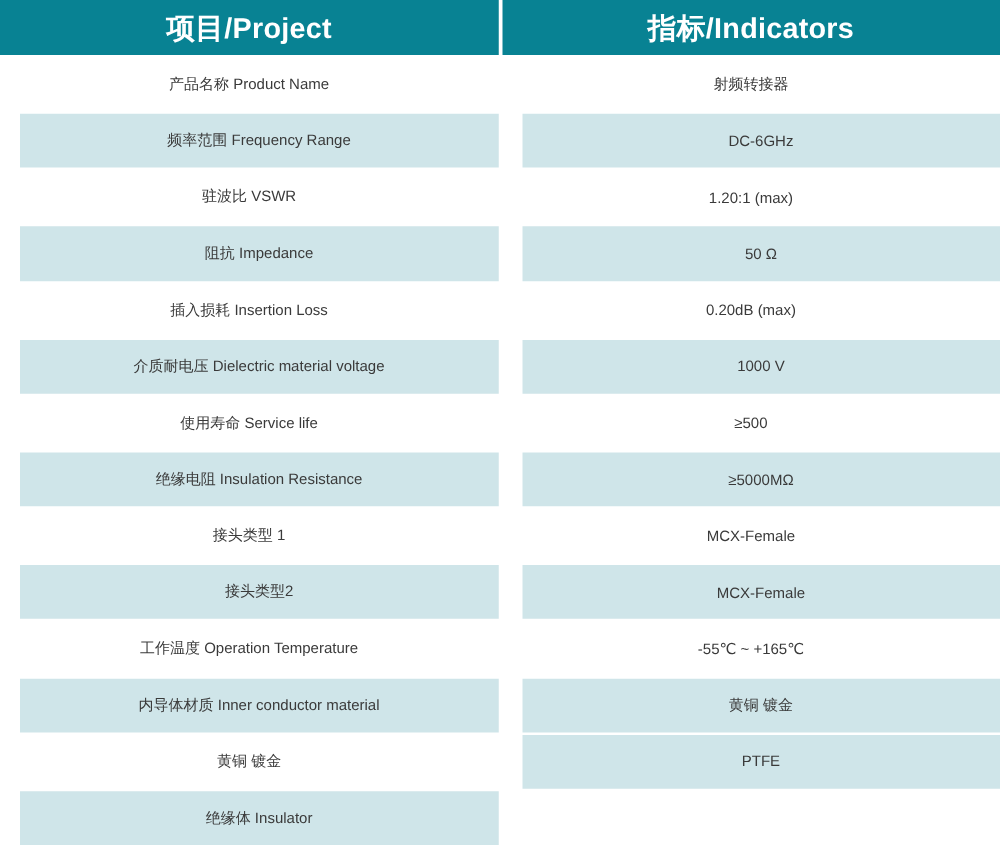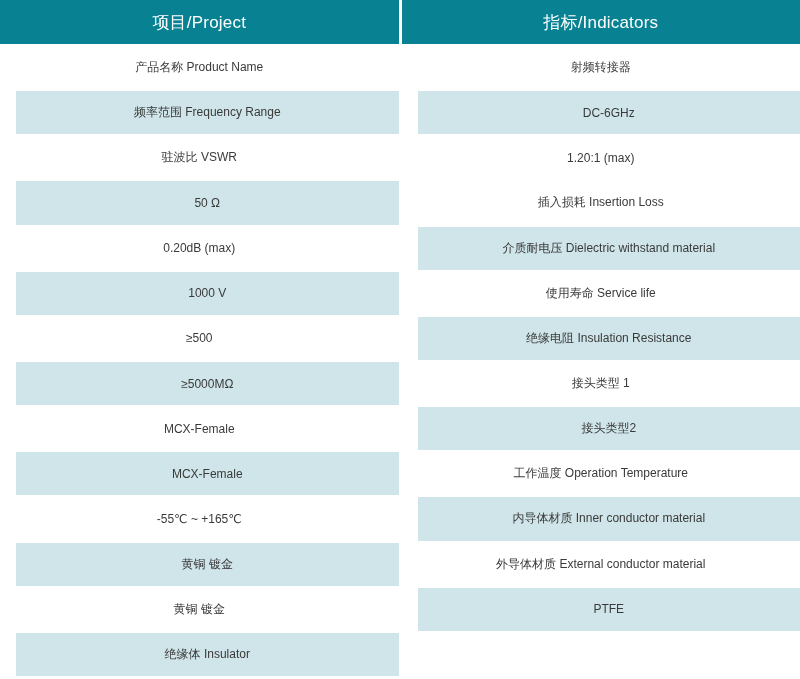--- a/index.html
+++ b/index.html
@@ -26,22 +26,22 @@
   .cell {
     display: flex;
     align-items: center;
     justify-content: center;
     text-align: center;
     white-space: nowrap;
   }
   .cell.header {
     background: var(--header-bg, #088293);
     color: var(--header-text, #ffffff);
-    font-weight: normal;
-    font-size: 17px;
+    font-weight: bold;
+    font-size: 23px;
     letter-spacing: 0.2px;
   }
   .cell.row-cell {
     background: var(--row-bg, #ffffff);
     color: var(--text-color, #3a3a3a);
     font-size: 12px;
   }
   .cell.row-cell.alt {
     background: var(--row-alt-bg, #cfe5e9);
     margin-left: 16px;
@@ -53,34 +53,34 @@
 <div class="spec-table">
   <div class="cell header">项目/Project</div>
   <div class="cell header">指标/Indicators</div>
 
 <div class="cell row-cell">产品名称 Product Name</div>
     <div class="cell row-cell">射频转接器</div>
     <div class="cell row-cell alt">频率范围 Frequency Range</div>
     <div class="cell row-cell alt">DC-6GHz</div>
     <div class="cell row-cell">驻波比 VSWR</div>
     <div class="cell row-cell">1.20:1 (max)</div>
+    <div class="cell row-cell alt">阻抗 Impedance</div>
     <div class="cell row-cell alt">50 Ω</div>
     <div class="cell row-cell">插入损耗 Insertion Loss</div>
     <div class="cell row-cell">0.20dB (max)</div>
-    <div class="cell row-cell alt">介质耐电压 Dielectric withstand material</div>
+    <div class="cell row-cell alt">介质耐电压 Dielectric material voltage</div>
     <div class="cell row-cell alt">1000 V</div>
     <div class="cell row-cell">使用寿命 Service life</div>
     <div class="cell row-cell">≥500</div>
     <div class="cell row-cell alt">绝缘电阻 Insulation Resistance</div>
     <div class="cell row-cell alt">≥5000MΩ</div>
     <div class="cell row-cell">接头类型 1</div>
     <div class="cell row-cell">MCX-Female</div>
     <div class="cell row-cell alt">接头类型2</div>
     <div class="cell row-cell alt">MCX-Female</div>
     <div class="cell row-cell">工作温度 Operation Temperature</div>
     <div class="cell row-cell">-55℃ ~ +165℃</div>
     <div class="cell row-cell alt">内导体材质 Inner conductor material</div>
     <div class="cell row-cell alt">黄铜 镀金</div>
-    <div class="cell row-cell">外导体材质 External conductor material</div>
     <div class="cell row-cell">黄铜 镀金</div>
     <div class="cell row-cell alt">PTFE</div>
     <div class="cell row-cell alt">绝缘体 Insulator</div>
   </div>
 
 </body></html>

